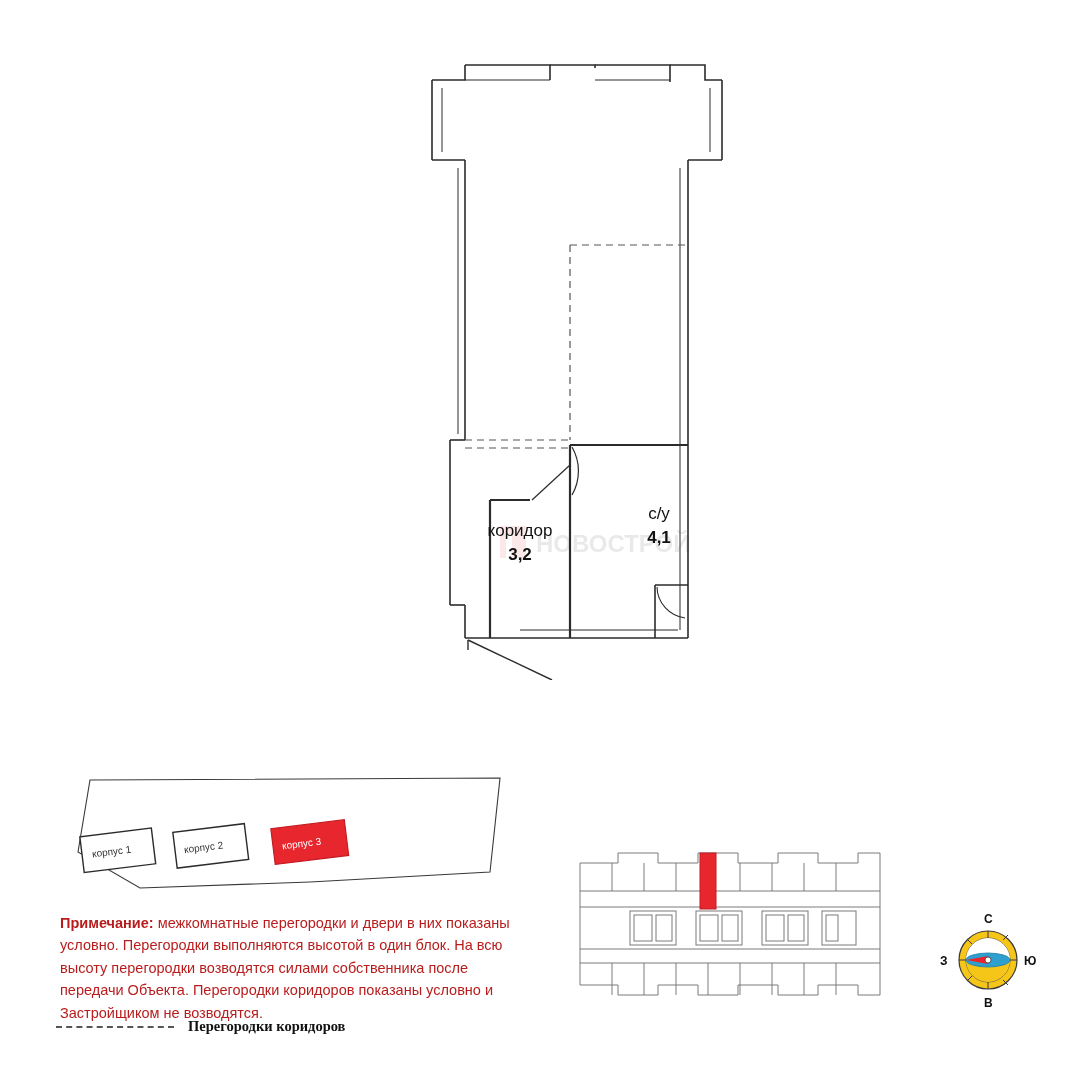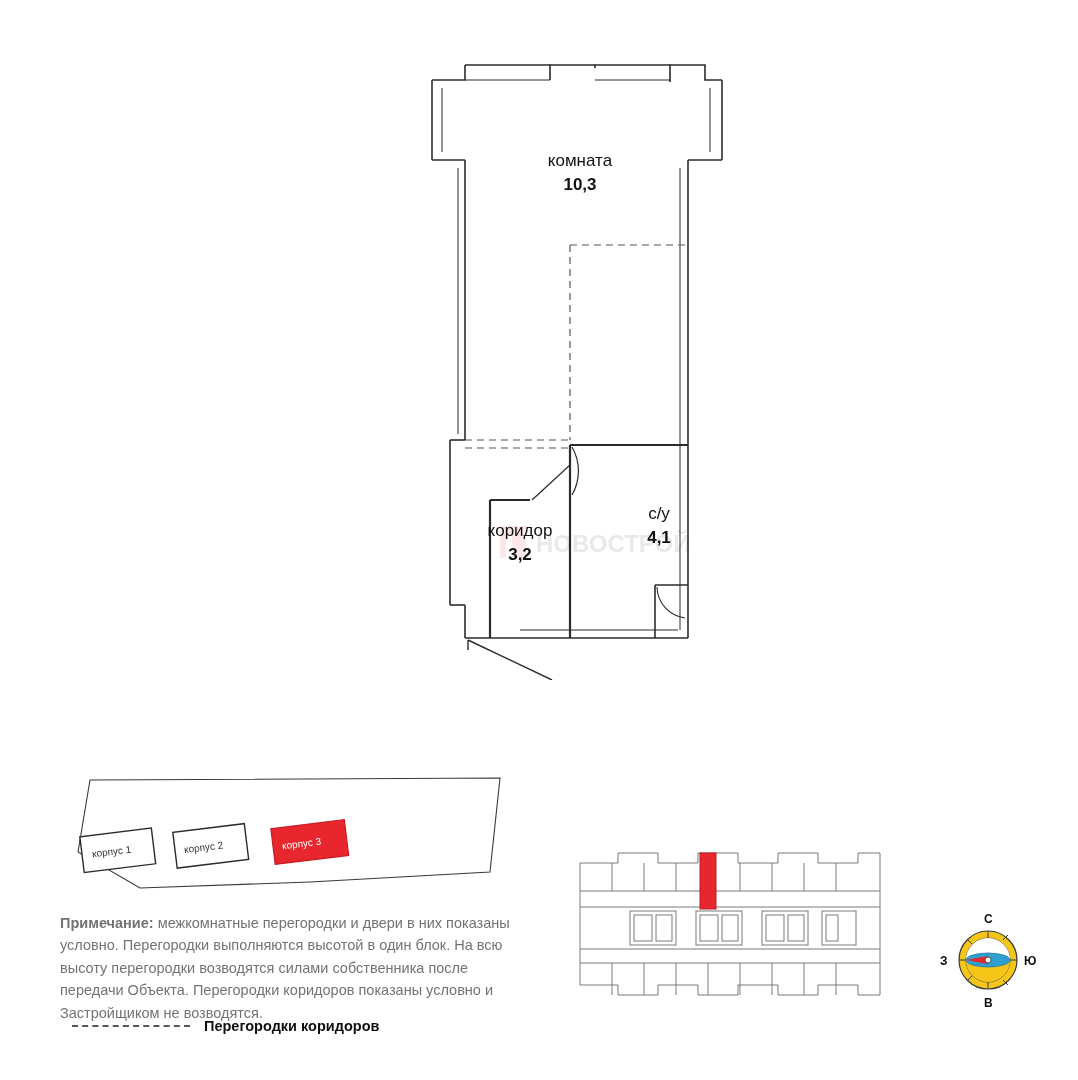--- a/index.html
+++ b/index.html
@@ -80,32 +80,33 @@
   }
 
   
   #note {
     position: absolute;
     left: 60px;
     top: 912px;
     width: 470px;
     font-size: 14.5px;
     line-height: 1.55;
-    color: #737373;
+    color: #b91c1c;
   }
   #note b { font-weight: bold; }
 
   #legend {
     position: absolute;
-    left: 72px;
+    left: 56px;
     top: 1018px;
     width: 460px;
     display: flex;
     align-items: center;
     gap: 14px;
+    font-family: Liberation Serif, serif;
   }
   #legend .dashline {
     width: 118px;
     height: 0;
     border-top: 2px dashed #555;
   }
   #legend .legend-text {
     font-size: 14.5px;
     font-weight: bold;
     color: #111;
@@ -202,24 +203,20 @@
   </div>
 
   <div id="watermark">
     <svg width="190" height="44" viewBox="0 0 190 44" xmlns="http://www.w3.org/2000/svg">
       <rect x="0" y="6" width="26" height="32" fill="#e8262d"></rect>
       <rect x="6" y="14" width="6" height="24" fill="#ffffff"></rect>
       <text x="36" y="32" font-family="Liberation Sans, sans-serif" font-size="24" font-weight="bold" fill="#333">НОВОСТРОЙКИ</text>
     </svg>
   </div>
 
-  <div class="room-label" id="label-komnata">
-    <div class="name">комната</div>
-    <div class="area">10,3</div>
-  </div>
 
 
   <div class="room-label" id="label-koridor">
     <div class="name">коридор</div>
     <div class="area">3,2</div>
   </div>
 
   <div class="room-label" id="label-su">
     <div class="name">с/у</div>
     <div class="area">4,1</div>

